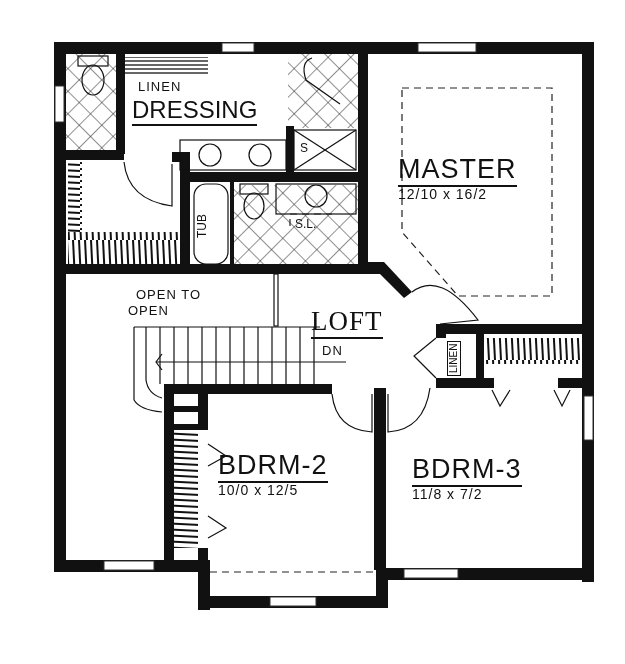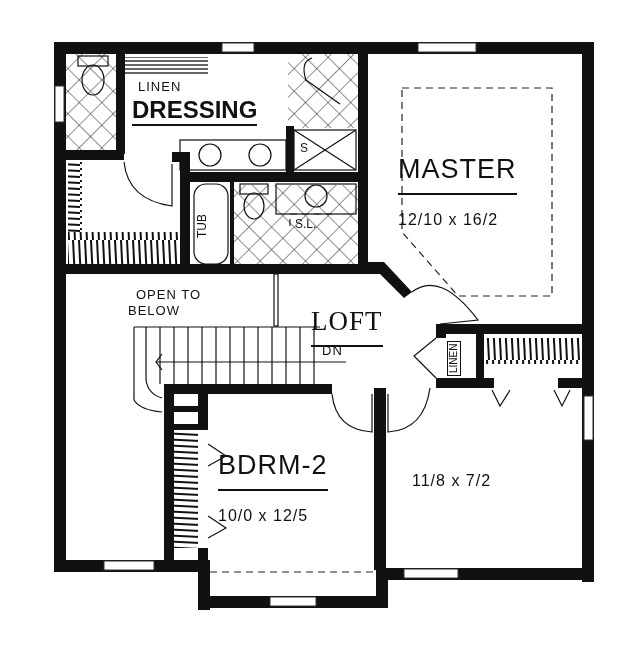--- a/index.html
+++ b/index.html
@@ -3,22 +3,22 @@
   <meta charset="utf-8">
   <style>
     html, body { margin: 0; padding: 0; background: #ffffff; }
     body { width: 625px; height: 664px; overflow: hidden; position: relative; }
     #plan { position: absolute; left: 0; top: 0; width: 625px; height: 664px; }
     .wall { fill: #111111; }
     .thin { stroke: #111111; stroke-width: 1.2; fill: none; }
     .dash { stroke: #222222; stroke-width: 1.2; fill: none; stroke-dasharray: 7 5; }
     .win { fill: #ffffff; stroke: #333333; stroke-width: 1; }
     .lbl { position: absolute; font-family: "Liberation Sans", sans-serif; color: #111; white-space: nowrap; line-height: 1; }
-    .room-title { font-size: 27px; letter-spacing: 1px; border-bottom: 2px solid #111; padding-bottom: 10px; }
-    .room-dim { font-size: 16px; letter-spacing: 1px; margin-top: 17px; }
+    .room-title { font-size: 27px; letter-spacing: 1px; border-bottom: 2px solid #111; padding-bottom: 2px; }
+    .room-dim { font-size: 14px; letter-spacing: 1px; margin-top: 0; }
     .small { font-size: 13px; letter-spacing: 1px; }
     .tiny { font-size: 12px; }
   </style>
 </head>
 <body>
 
 <svg id="plan" viewBox="0 0 625 664" xmlns="http://www.w3.org/2000/svg">
   <defs>
     <pattern id="tile" width="16" height="16" patternUnits="userSpaceOnUse" patternTransform="rotate(45)">
       <rect width="16" height="16" fill="#fff"></rect>
@@ -169,30 +169,31 @@
   <div class="room-title">MASTER</div>
   <div class="room-dim">12/10 x 16/2</div>
 </div>
 
 <div class="lbl" style="left:218px;top:452px;">
   <div class="room-title">BDRM-2</div>
   <div class="room-dim">10/0 x 12/5</div>
 </div>
 
 <div class="lbl" style="left:412px;top:456px;">
+  <div class="room-title">BDRM-3</div>
   <div class="room-dim">11/8 x 7/2</div>
 </div>
 
 <div class="lbl room-title" style="left:311px;top:308px;font-family:Liberation Serif, serif;">LOFT</div>
 
 <div class="lbl small" style="left:138px;top:80px;">LINEN</div>
-<div class="lbl" style="left:132px;top:98px;font-size:24px;border-bottom:2px solid #111;padding-bottom:2px;font-weight:bold;">DRESSING</div>
+<div class="lbl" style="left:132px;top:98px;font-size:24px;border-bottom:2px solid #111;padding-bottom:2px;">DRESSING</div>
 
 <div class="lbl small" style="left:136px;top:288px;">OPEN TO</div>
-<div class="lbl small" style="left:128px;top:304px;">BELOW</div>
+<div class="lbl small" style="left:128px;top:304px;">OPEN</div>
 
 <div class="lbl small" style="left:322px;top:344px;">DN</div>
 
 <div class="lbl tiny" style="left:196px;top:238px;transform:rotate(-90deg);transform-origin:left top;">TUB</div>
 <div class="lbl tiny" style="left:300px;top:142px;">S</div>
 <div class="lbl tiny" style="left:286px;top:218px;margin-left:9px;">S.L.</div>
 
 <div class="lbl tiny" style="left:447px;top:376px;transform:rotate(-90deg);transform-origin:left top;border:1px solid #111;padding:1px 2px;font-size:10px;">LINEN</div>
 
 </body></html>

